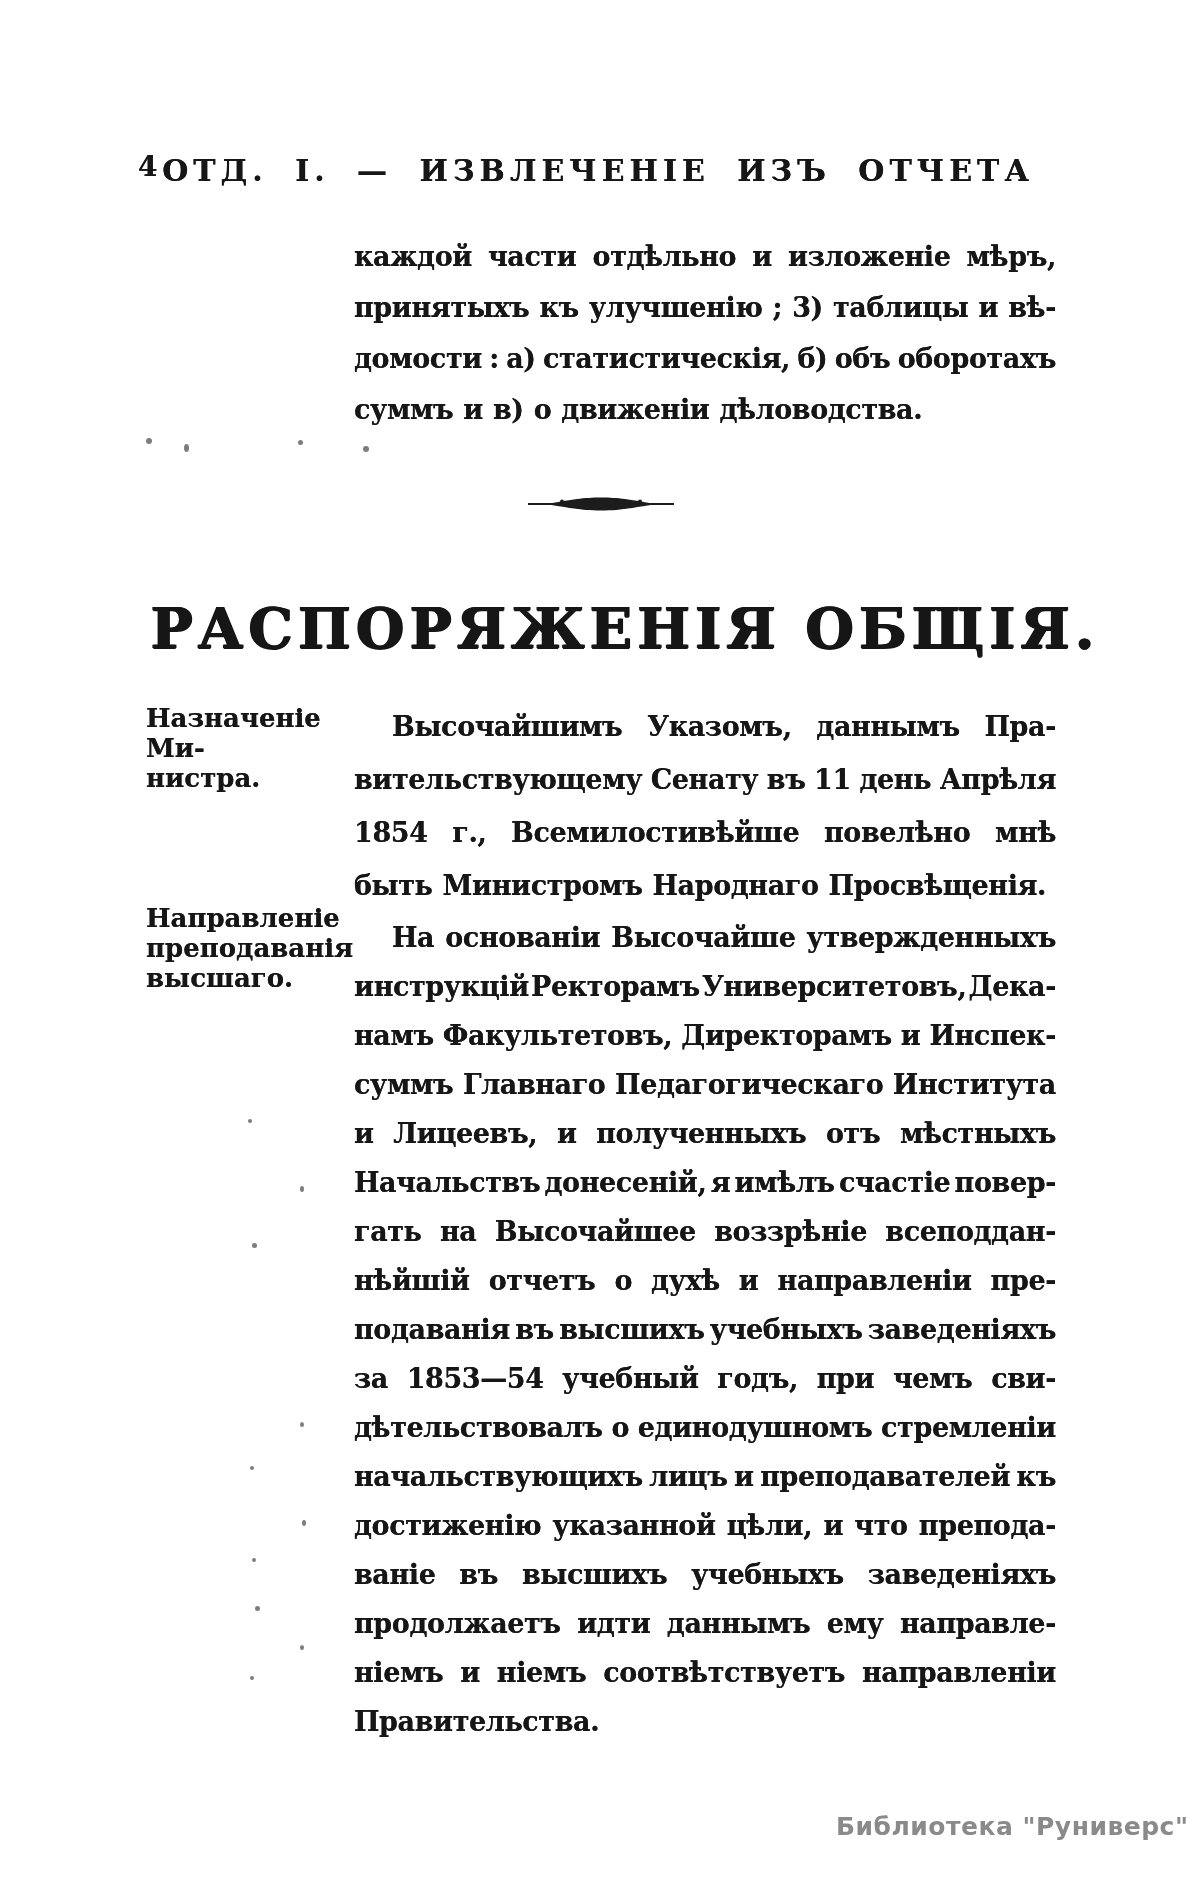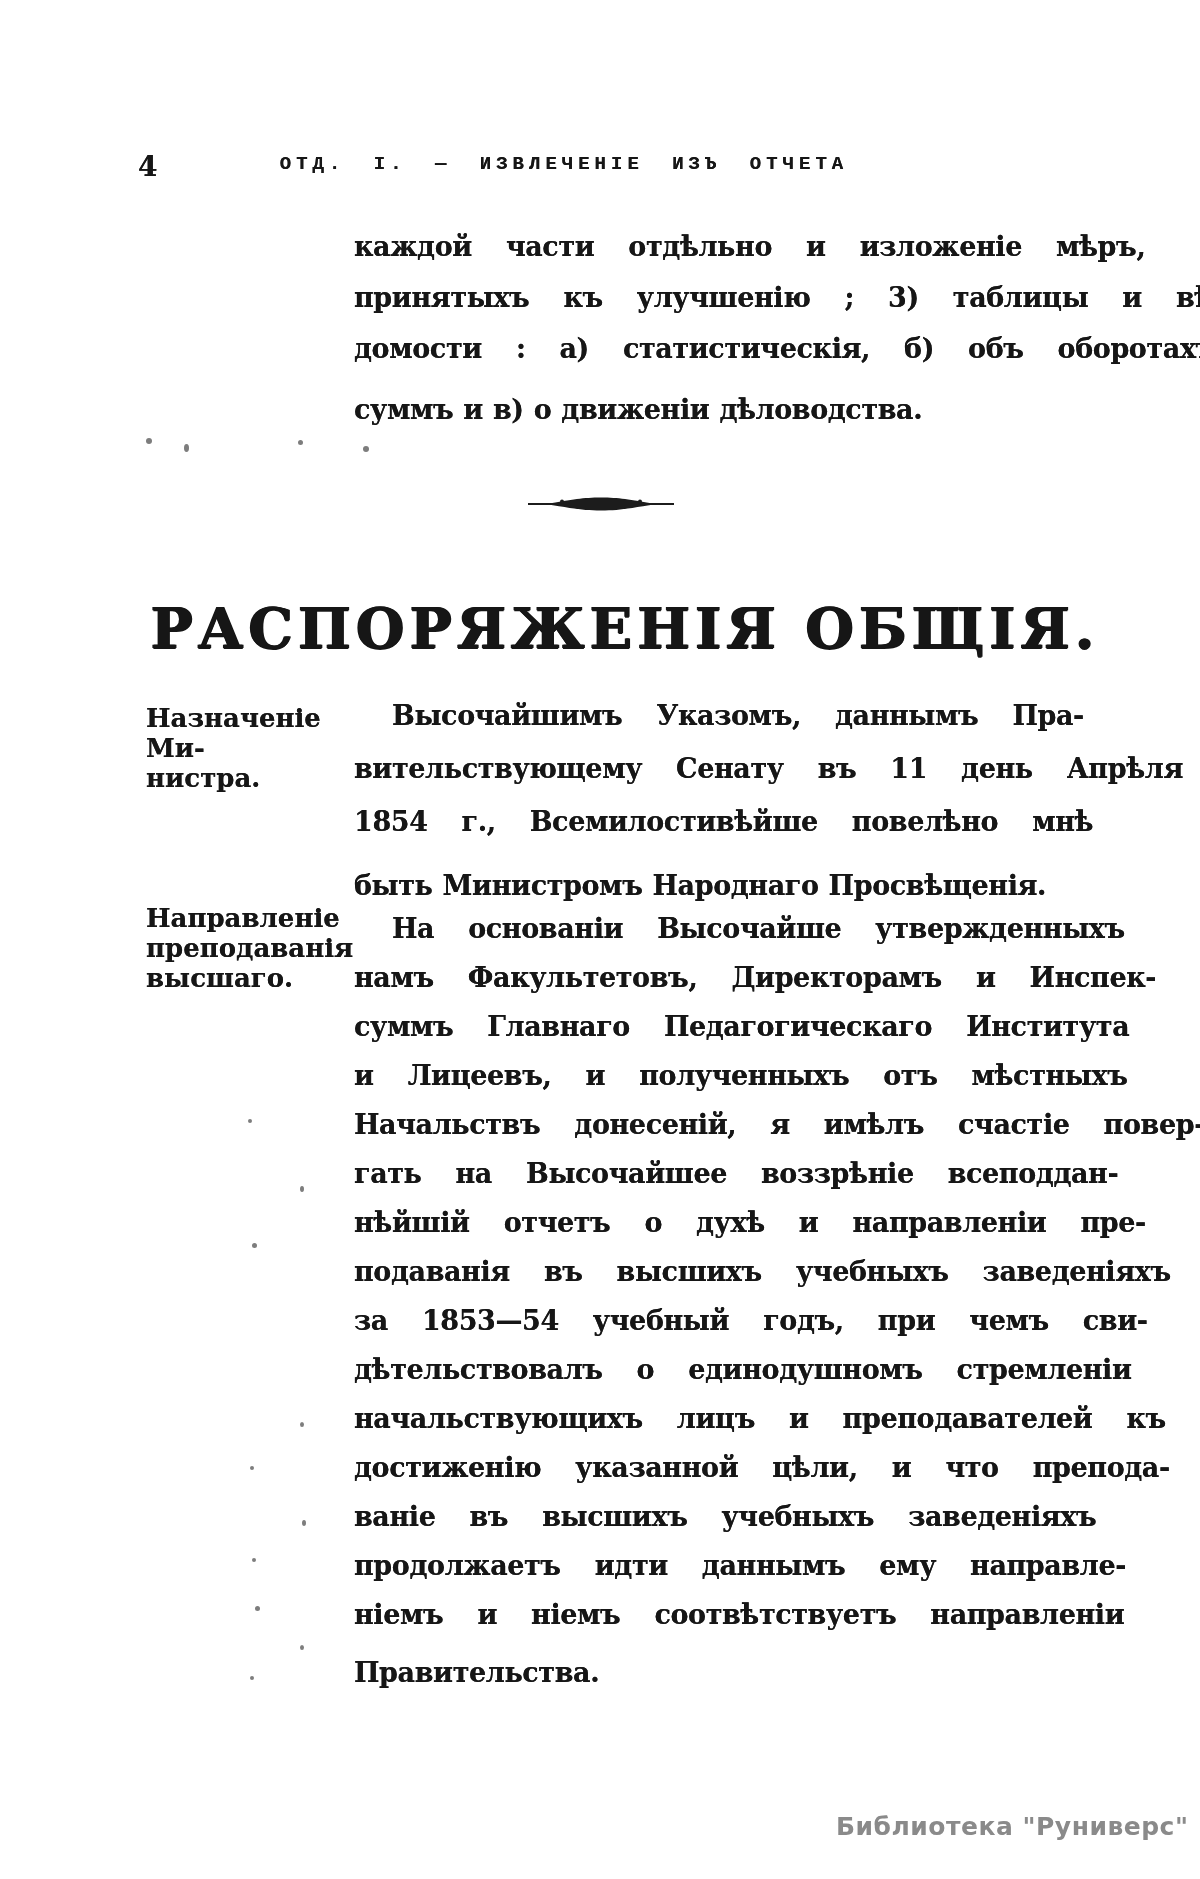--- a/index.html
+++ b/index.html
@@ -12,39 +12,38 @@
     color:#161616;
     overflow:hidden;
   }
   
   .pageno{
     position:absolute;left:138px;top:150px;
     font-size:28px;font-weight:700;
     text-shadow:0 0 .5px rgba(0,0,0,.8);
   }
   .runhead{
-    position:absolute;top:153px;left:564px;transform:translateX(-50%);
+    position:absolute;top:153px;left:598px;transform:translateX(-50%);
     white-space:nowrap;
-    font-size:19px;font-weight:700;
+    font-size:30px;font-weight:700;
     letter-spacing:5px;word-spacing:12px;
     text-shadow:0 0 .6px rgba(0,0,0,.85);
-    font-family:Liberation Mono, monospace;
   }
   
   .para{position:absolute;left:354px;width:702px;font-size:27px;font-weight:700;
         letter-spacing:-0.4px;word-spacing:1px;
         text-shadow:0 0 .6px rgba(10,10,10,.8);}
   .para1{top:231px;}
   .para1 .line{height:51px;}
   .para2{top:700px;}
   .para2 .line{height:53px;}
   .para3{top:913px;}
   .para3 .line{height:49px;}
   .line{position:relative;}
-  .jline{display:flex;justify-content:space-between;white-space:nowrap;gap:34px;}
+  .jline{display:flex;justify-content:space-between;align-items:center;white-space:nowrap;}
   .line-end{display:flex;align-items:center;white-space:nowrap;}
   .indent{padding-left:38px;}
   
   .divider{position:absolute;left:528px;top:495px;width:146px;height:18px;}
   
   .title{
     position:absolute;top:595px;left:625px;transform:translateX(-50%);
     margin:0;white-space:nowrap;
     font-size:56px;font-weight:900;letter-spacing:5px;
     text-shadow:.8px 0 currentColor,-.8px 0 currentColor,0 .5px currentColor;
@@ -150,20 +149,26 @@
     <div class="mline">преподаванія</div>
     <div class="mline">высшаго.</div>
   </aside>
 
   <section class="para para3">
     <div class="line jline indent">
         <span>На</span>
         <span>основаніи</span>
         <span>Высочайше</span>
         <span>утвержденныхъ</span>
+      </div>
+    <div class="line jline">
+        <span>инструкцій</span>
+        <span>Ректорамъ</span>
+        <span>Университетовъ,</span>
+        <span>Дека-</span>
       </div>
     <div class="line jline">
         <span>намъ</span>
         <span>Факультетовъ,</span>
         <span>Директорамъ</span>
         <span>и</span>
         <span>Инспек-</span>
       </div>
     <div class="line jline">
         <span>суммъ</span>

